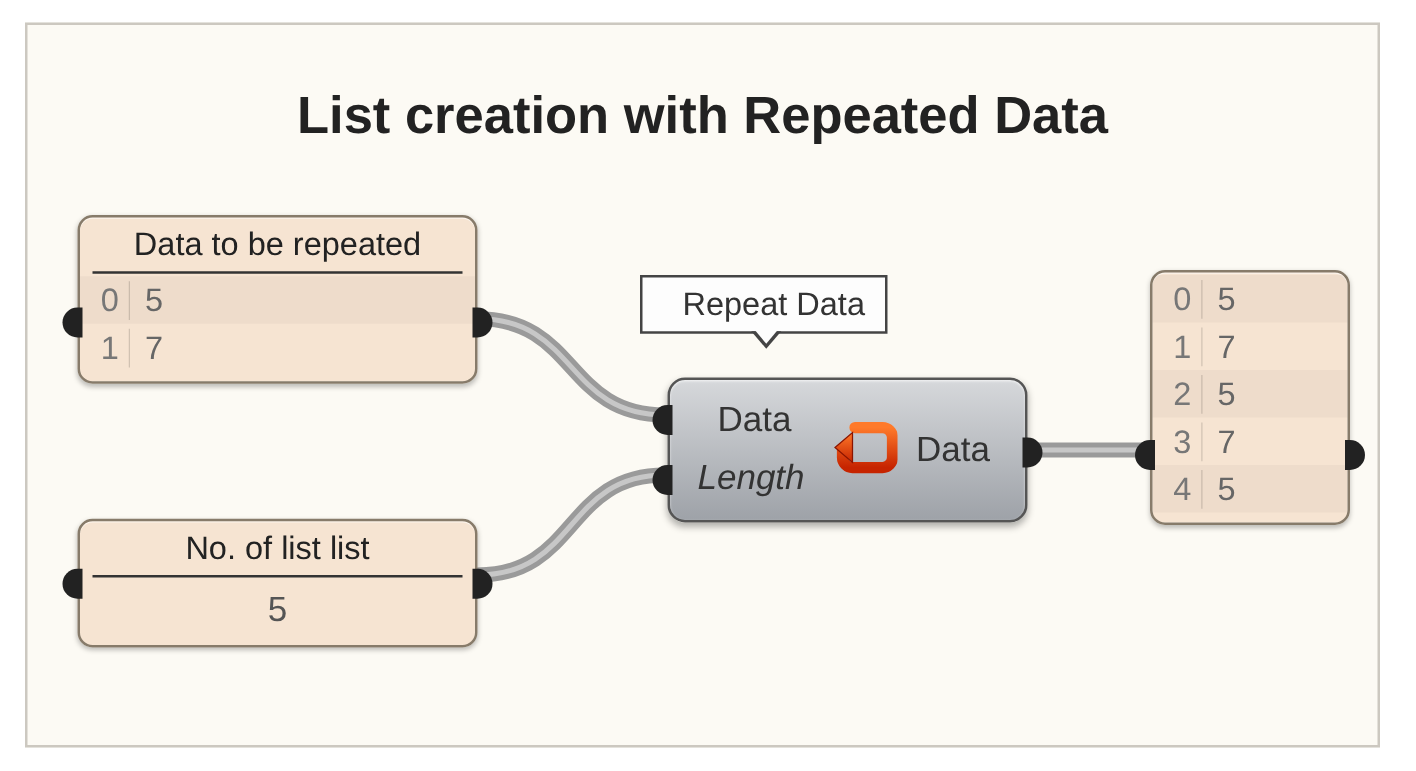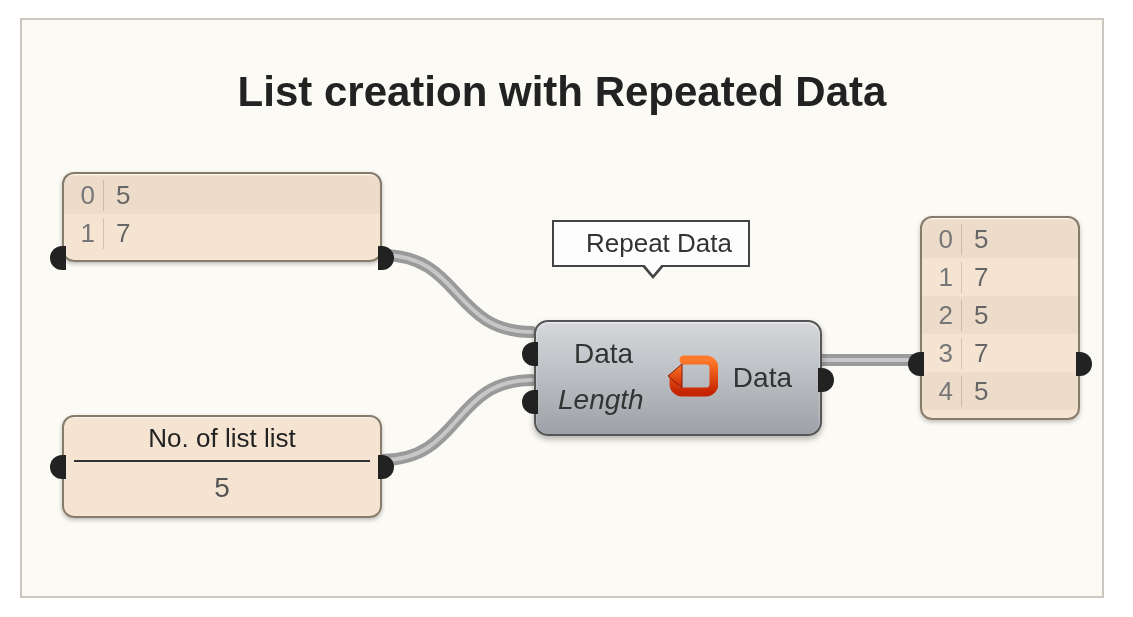--- a/index.html
+++ b/index.html
@@ -138,20 +138,21 @@
     <path d="M 360 235 C 440 235, 430 312, 510 312" stroke="#c7c7c7" stroke-width="4" fill="none" stroke-linecap="round"></path>
 
     <path d="M 360 440 C 440 440, 430 360, 510 360" stroke="#9a9a9a" stroke-width="12" fill="none" stroke-linecap="round"></path>
     <path d="M 360 440 C 440 440, 430 360, 510 360" stroke="#c7c7c7" stroke-width="4" fill="none" stroke-linecap="round"></path>
 
     <path d="M 800 340 L 895 340" stroke="#9a9a9a" stroke-width="12" fill="none" stroke-linecap="round"></path>
     <path d="M 800 340 L 895 340" stroke="#c7c7c7" stroke-width="4" fill="none" stroke-linecap="round"></path>
   </svg>
 
   <div class="panel" style="left:40px; top:152px; width:320px;">
+    <div class="panel-header">Data to be repeated</div>
     <div class="panel-body">
       <div class="row">
         <div class="idx">0</div>
         <div class="val">5</div>
       </div>
       <div class="row">
         <div class="idx">1</div>
         <div class="val">7</div>
       </div>
     </div>
@@ -159,21 +160,21 @@
     <div class="grip left" style="left:-14px; top:72px;"></div>
   </div>
 
   <div class="panel" style="left:40px; top:395px; width:320px;">
     <div class="panel-header">No. of list list</div>
     <div class="single-value">5</div>
     <div class="grip" style="right:-14px; top:38px;"></div>
     <div class="grip left" style="left:-14px; top:38px;"></div>
   </div>
 
-  <div class="component" style="left:512px; top:300px; width:288px; height:116px;">
+  <div class="component" style="left:512px; top:282px; width:288px; height:116px;">
     <div class="comp-label" style="left:38px; top:16px;">Data</div>
     <div class="comp-label" style="left:22px; top:62px;font-style:italic;">Length</div>
     <div class="comp-label" style="right:28px; top:40px;">Data</div>
     <div class="grip left" style="left:-14px; top:20px;"></div>
     <div class="grip left" style="left:-14px; top:68px;"></div>
     <div class="grip" style="right:-14px; top:46px;"></div>
 
     <div class="repeat-icon" style="left:128px; top:30px;">
       <svg viewBox="0 0 54 48" width="54" height="48">
         <defs>
@@ -181,21 +182,21 @@
             <stop offset="0" stop-color="#ff7a2a"></stop>
             <stop offset="1" stop-color="#c62400"></stop>
           </linearGradient>
         </defs>
         <path d="M 20 8 H 42 A 8 8 0 0 1 50 16 V 32 A 8 8 0 0 1 42 40 H 18 A 8 8 0 0 1 10 32 V 26" stroke="url(#rg)" stroke-width="9" fill="none" stroke-linecap="round"></path>
         <path d="M 4 24 L 18 12 L 18 36 Z" fill="url(#rg)" stroke="#8a1400" stroke-width="1"></path>
       </svg>
     </div>
   </div>
 
-  <div class="tooltip" style="left:530px; top:200px;padding-left:32px;">Repeat Data</div>
+  <div class="tooltip" style="left:490px; top:200px;padding-left:32px;">Repeat Data</div>
 
   <div class="panel" style="left:898px; top:196px; width:160px;">
     <div class="panel-body">
       <div class="row">
         <div class="idx">0</div>
         <div class="val">5</div>
       </div>
       <div class="row">
         <div class="idx">1</div>
         <div class="val">7</div>

